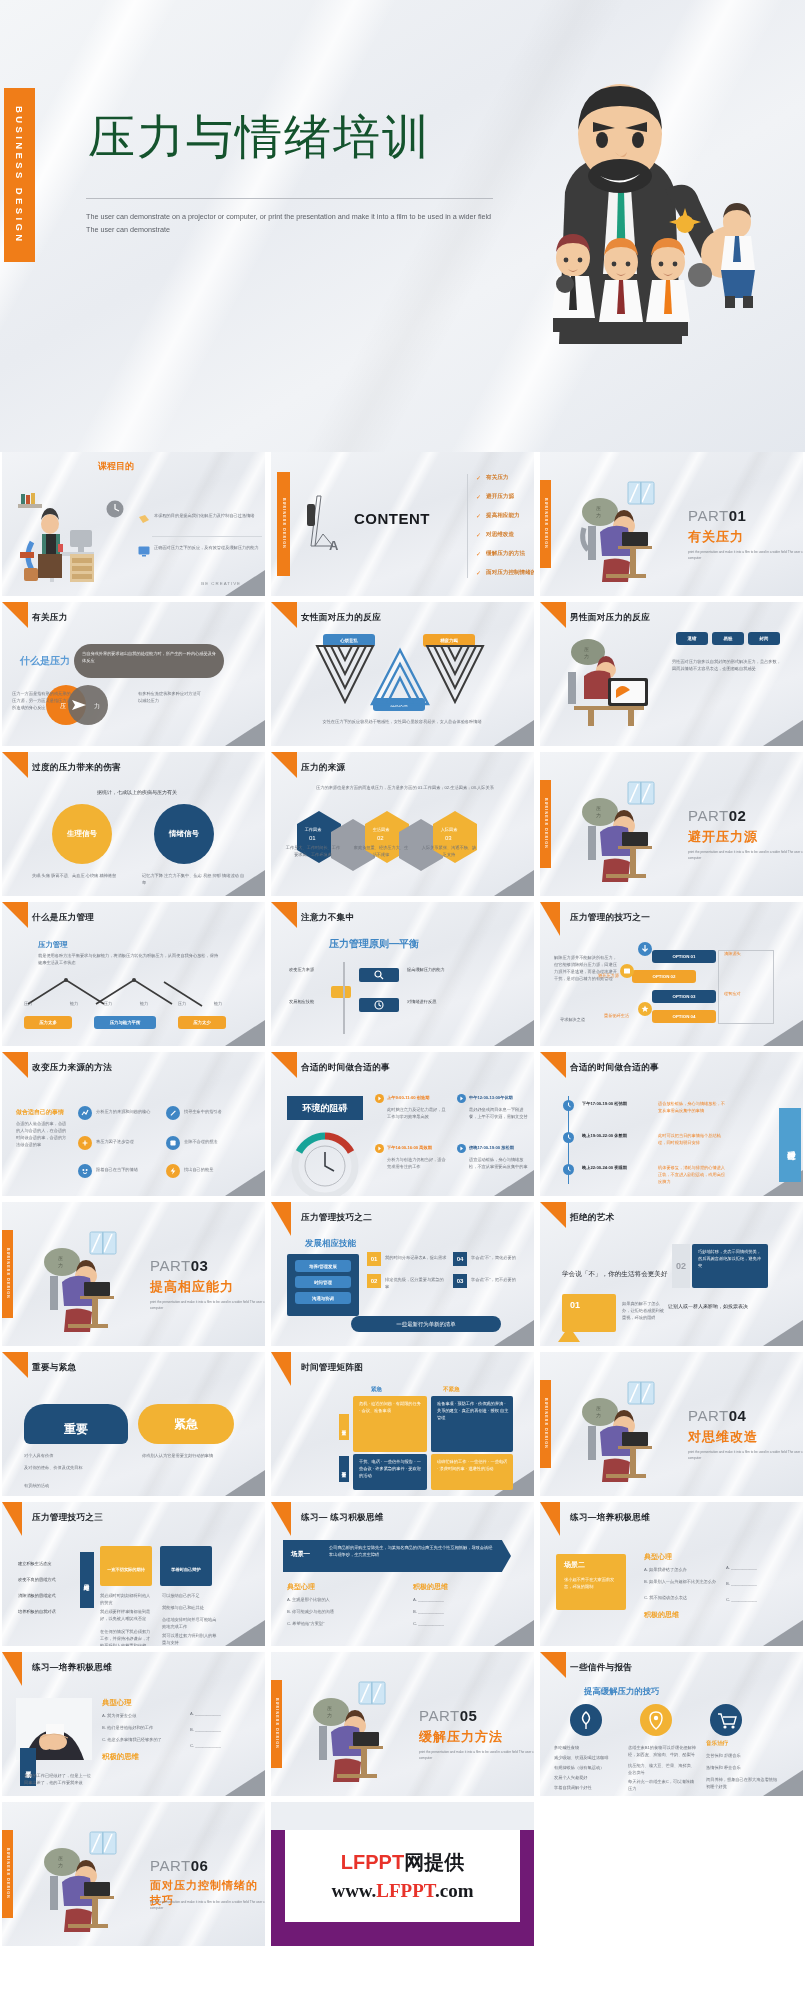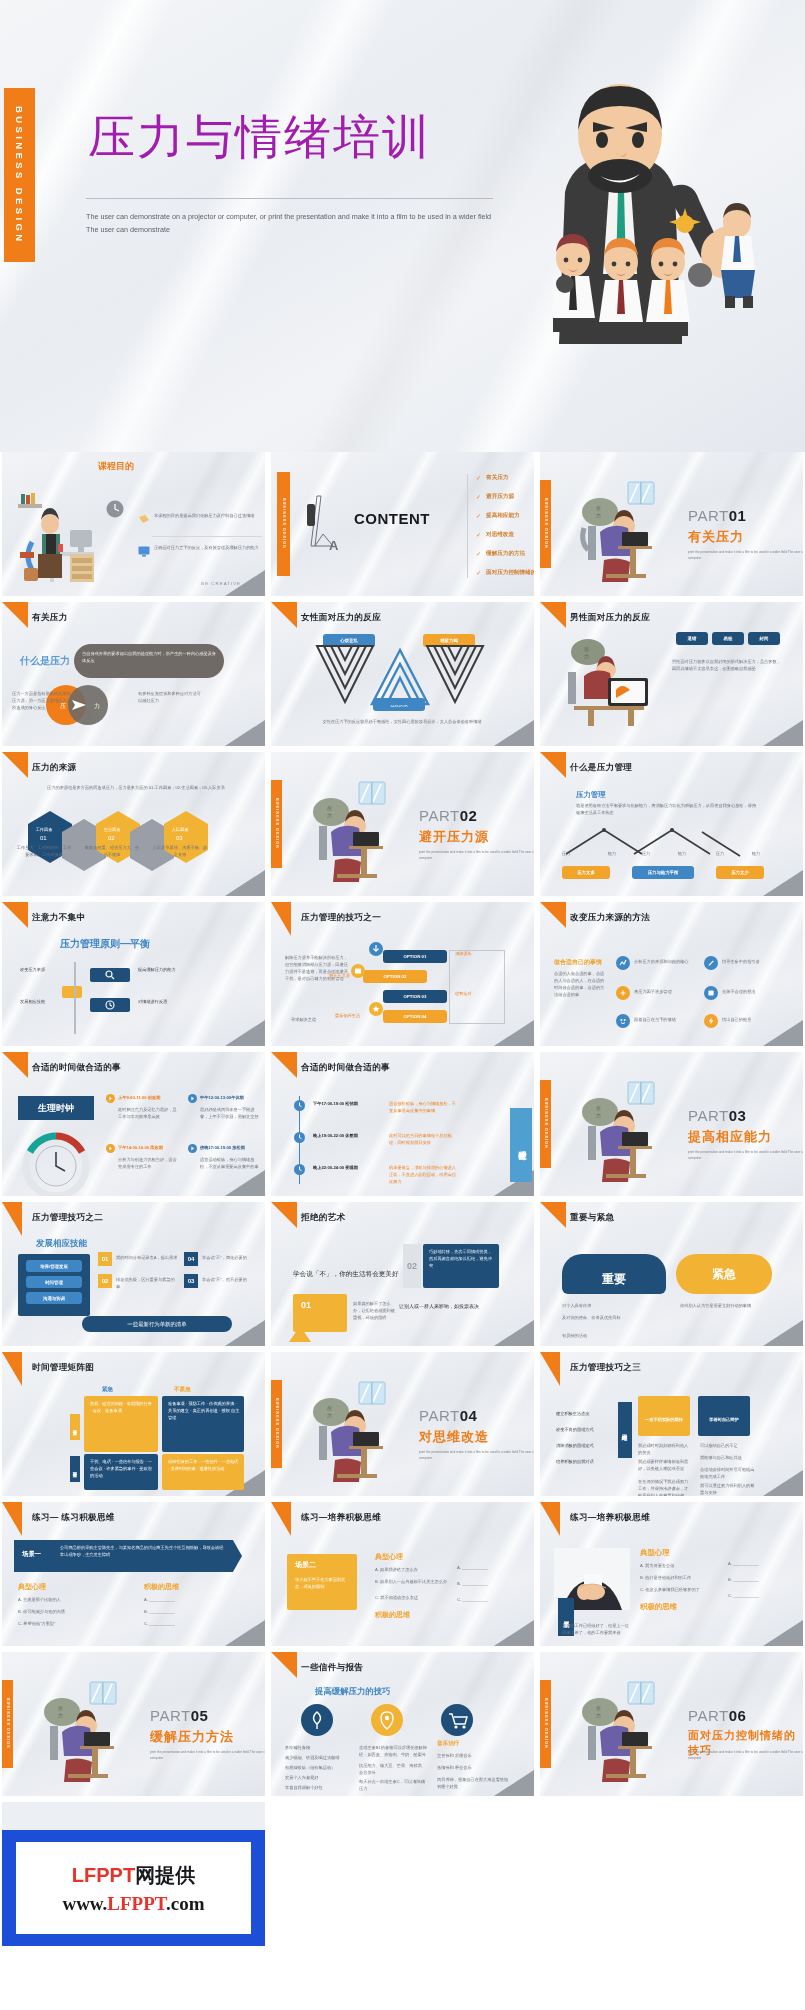--- a/index.html
+++ b/index.html
@@ -41,21 +41,21 @@
   .hero-ribbon {
     position: absolute; left: 4px; top: 88px; width: 31px; height: 174px;
     background: #f07d18; display: flex; align-items: center; justify-content: center;
   }
   .hero-ribbon span {
     writing-mode: vertical-rl; color: #fff; font-size: 9.5px;
     letter-spacing: 3.4px; font-weight: 700;
   }
   .hero-title {
     position: absolute; left: 88px; top: 106px;
-    font-size: 47px; font-weight: 400; color: #a21caf; letter-spacing: 2px;
+    font-size: 47px; font-weight: 400; color: #14532d; letter-spacing: 2px;
     font-family: "DejaVu Sans", "Liberation Sans", sans-serif;
   }
   .hero-rule { position: absolute; left: 86px; top: 198px; width: 407px; height: 1px; background: #b9bcc2; }
   .hero-sub {
     position: absolute; left: 86px; top: 211px; width: 410px;
     font-size: 7.2px; line-height: 1.75; color: #5d6168;
   }
   .hero-fields { position: absolute; left: 86px; top: 240px; display: flex; gap: 53px; }
   .field-box {
     border: 1px solid #8e9299; background: transparent; color: #1b1b1b;
@@ -129,22 +129,22 @@
     color: #17191d; letter-spacing: .5px;
   }
   .toc { position: absolute; left: 205px; top: 16px; width: 178px; }
   .toc li { list-style: none; display: flex; align-items: center; gap: 5px; height: 19px; }
   .toc .tick { color: #f07d18; font-size: 6px; }
   .toc .lb { font-size: 5.6px; color: #d27d2c; font-weight: 700; }
   .toc-div { position: absolute; left: 196px; top: 22px; width: 1px; height: 104px; background: #ccd0d6; }
 
   
   .wm {
-    position: absolute; inset: 0; background: #1d4ed8; display: flex;
-    align-items: center; justify-content: center; margin-top: 28px;
+    position: absolute; inset: 0; background: #701a75; display: flex;
+    justify-content: center; margin-top: 28px;
   }
   .wm-inner {
     width: 89%; height: 79%; background: #fff; display: flex; flex-direction: column;
     align-items: center; justify-content: center; gap: 4px;
   }
   .wm-l1 { font-size: 20px; font-weight: 700; }
   .wm-l1 .r { color: #e8332a; } .wm-l1 .k { color: #17191d; }
   .wm-l2 { font-size: 19px; font-weight: 700; font-family: Liberation Serif, serif; }
   .wm-l2 .r { color: #e8332a; } .wm-l2 .k { color: #17191d; }
   svg { overflow: visible; }
@@ -434,20 +434,31 @@
         <rect x="20" y="74" width="70" height="4" fill="#b08a5a"></rect>
         <rect x="34" y="78" width="6" height="16" fill="#b08a5a"></rect>
         <rect x="74" y="78" width="6" height="16" fill="#b08a5a"></rect>
       </svg>
       <div class="pill bl" style="left:136px;top:30px;width:32px;height:13px">退缩</div>
       <div class="pill bl" style="left:172px;top:30px;width:32px;height:13px">易怒</div>
       <div class="pill bl" style="left:208px;top:30px;width:32px;height:13px">封闭</div>
       <div class="ctext" style="left:132px;top:56px;width:112px">男性面对压力较多以自我封闭的形式解决压力，且占多数，因而其情绪不太容易表达，企图忽略自我感受</div>
     </div>
 
+    <div class="thumb">
+      <div class="bg"></div>
+        <div class="flag"></div>
+        <div class="corner-grey"></div>
+      <div class="t-title">过度的压力带来的伤害</div>
+      <div class="ctext" style="left:50px;top:36px;width:170px;text-align:center;font-size:5px;color:#3b3f46">据统计，七成以上的疾病与压力有关</div>
+      <div style="position:absolute;left:50px;top:52px;width:60px;height:60px;border-radius:50%;background:#f2b233;display:flex;align-items:center;justify-content:center;color:#fff;font-size:7.5px;font-weight:700">生理信号</div>
+      <div style="position:absolute;left:152px;top:52px;width:60px;height:60px;border-radius:50%;background:#1f4e79;display:flex;align-items:center;justify-content:center;color:#fff;font-size:7.5px;font-weight:700">情绪信号</div>
+      <div class="ctext" style="left:30px;top:120px;width:98px">失眠 头痛 肠胃不适、高血压 心绞痛 精神倦怠</div>
+      <div class="ctext" style="left:140px;top:120px;width:104px">记忆力下降 注意力不集中、焦虑 易怒 抑郁 情绪波动 自卑</div>
+    </div>
 
     <div class="thumb">
       <div class="bg"></div>
         <div class="flag"></div>
         <div class="corner-grey"></div>
       <div class="t-title">压力的来源</div>
       <div class="ctext" style="left:44px;top:32px;width:180px;text-align:center">压力的来源也是多方面的而造成压力，压力是多方面的 01.工作因素；02.生活因素；03.人际关系</div>
       <svg style="position:absolute;left:20px;top:50px;width:228px;height:80px" viewBox="0 0 228 80">
         <path d="M6 22 l22 -13 l22 13 l0 26 l-22 13 l-22 -13z" fill="#1f4e79"></path>
         <path d="M40 30 l22 -13 l22 13 l0 26 l-22 13 l-22 -13z" fill="#9a9ea6"></path>
@@ -618,21 +629,21 @@
         </svg>
       <div class="ctext" style="left:182px;top:114px;width:62px">找出自己的能量</div>
     </div>
 
 
     <div class="thumb">
       <div class="bg"></div>
         <div class="flag"></div>
         <div class="corner-grey"></div>
       <div class="t-title">合适的时间做合适的事</div>
-      <div style="position:absolute;left:16px;top:44px;width:76px;height:24px;background:#1f4e79;display:flex;align-items:center;justify-content:center;color:#fff;font-size:9px;font-weight:700">生理时钟</div>
+      <div style="position:absolute;left:16px;top:44px;width:76px;height:24px;background:#1f4e79;display:flex;align-items:center;justify-content:center;color:#fff;font-size:9px;font-weight:700">环境的阻碍</div>
       <svg style="position:absolute;left:18px;top:76px;width:72px;height:60px" viewBox="0 0 72 60">
         <circle cx="36" cy="38" r="30" fill="none" stroke="#e3e6ea" stroke-width="7"></circle>
         <path d="M10 24 a30 30 0 0 1 26 -16" fill="none" stroke="#17a398" stroke-width="7"></path>
         <path d="M36 8 a30 30 0 0 1 26 16" fill="none" stroke="#c0392b" stroke-width="7"></path>
         <circle cx="36" cy="38" r="20" fill="none" stroke="#b9bcc2" stroke-width="1"></circle>
         <path d="M36 24 v14 l9 5" stroke="#3b3f46" stroke-width="1.6" fill="none"></path>
       </svg>
       <svg style="position:absolute;left:104px;top:42px;width:9px;height:9px" viewBox="0 0 9 9">
           <circle cx="4.5" cy="4.5" r="4.5" fill="#f2a32a"></circle>
           <path d="M3.4 2.6 L6 4.5 L3.4 6.4z" fill="#fff"></path>

